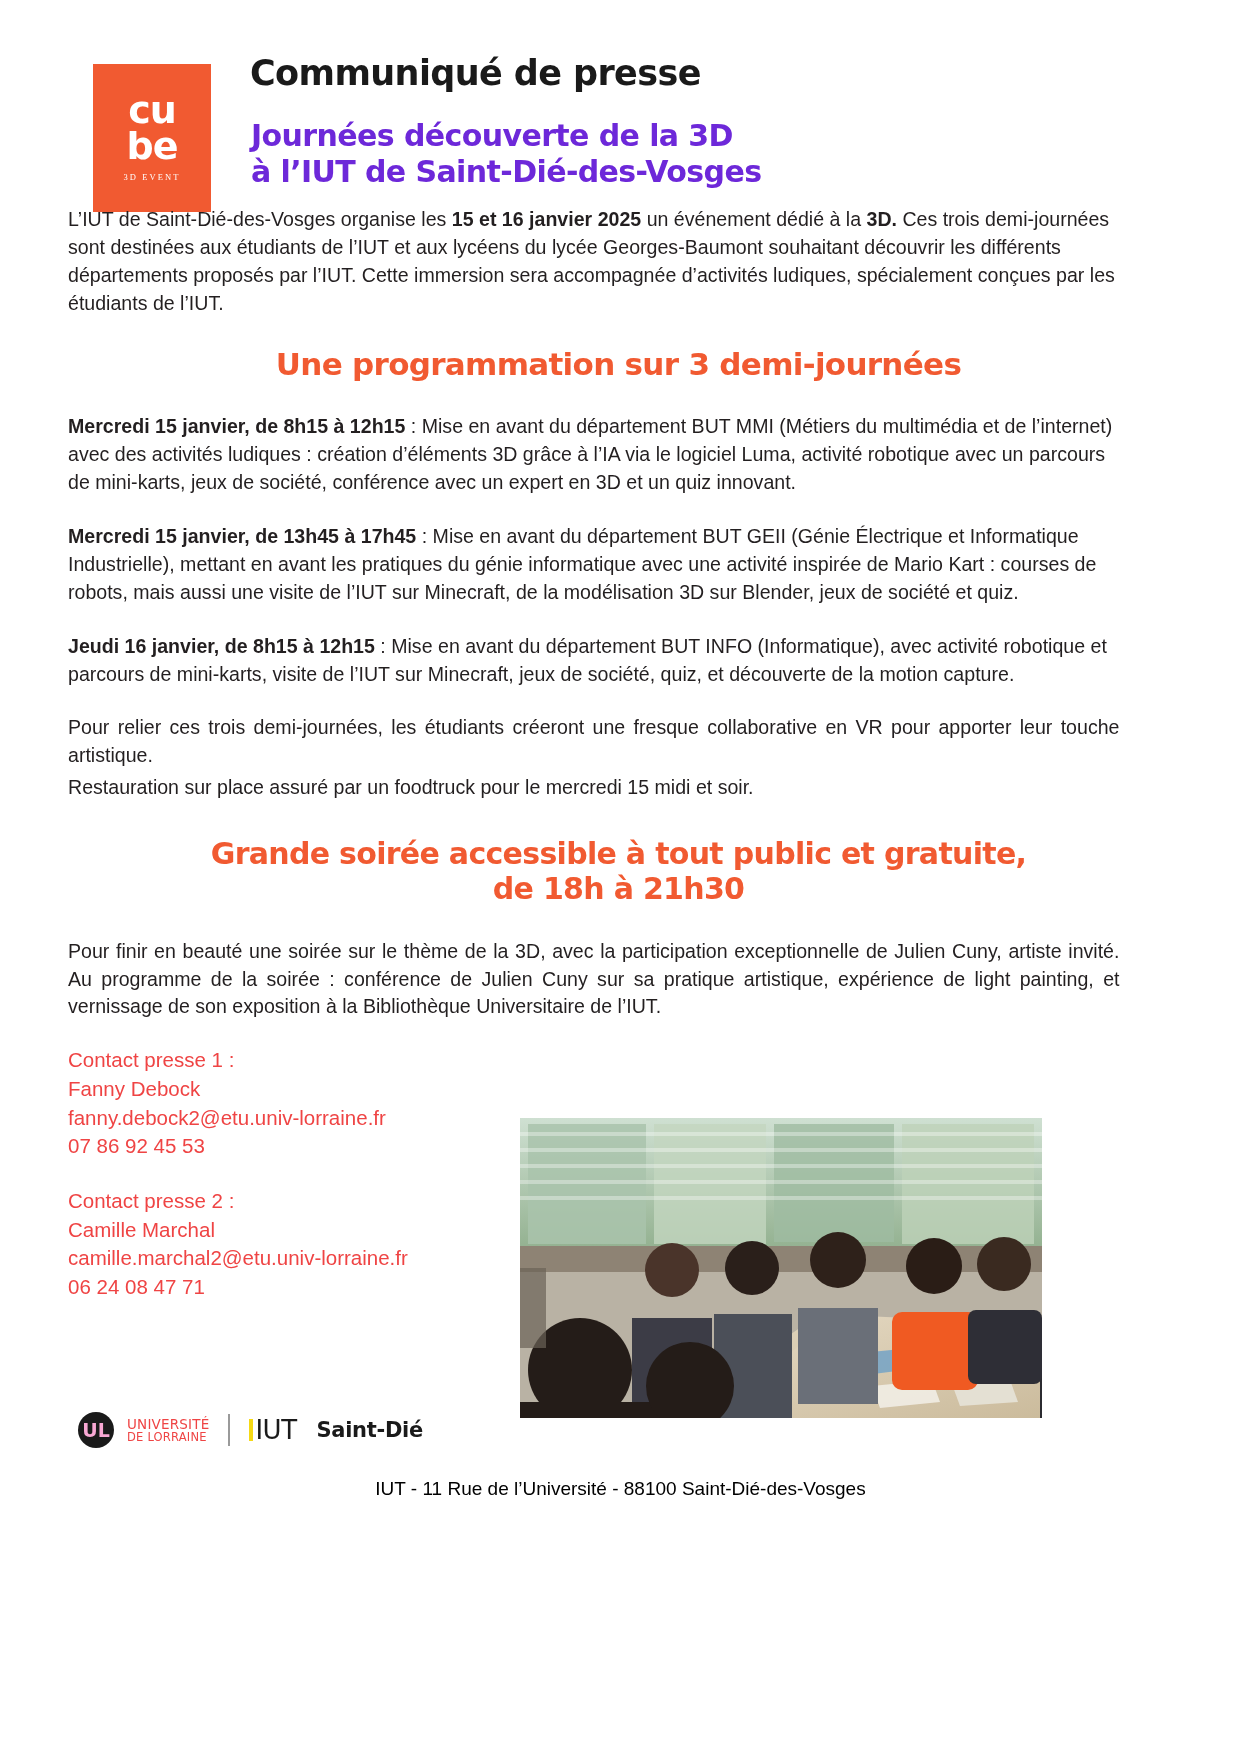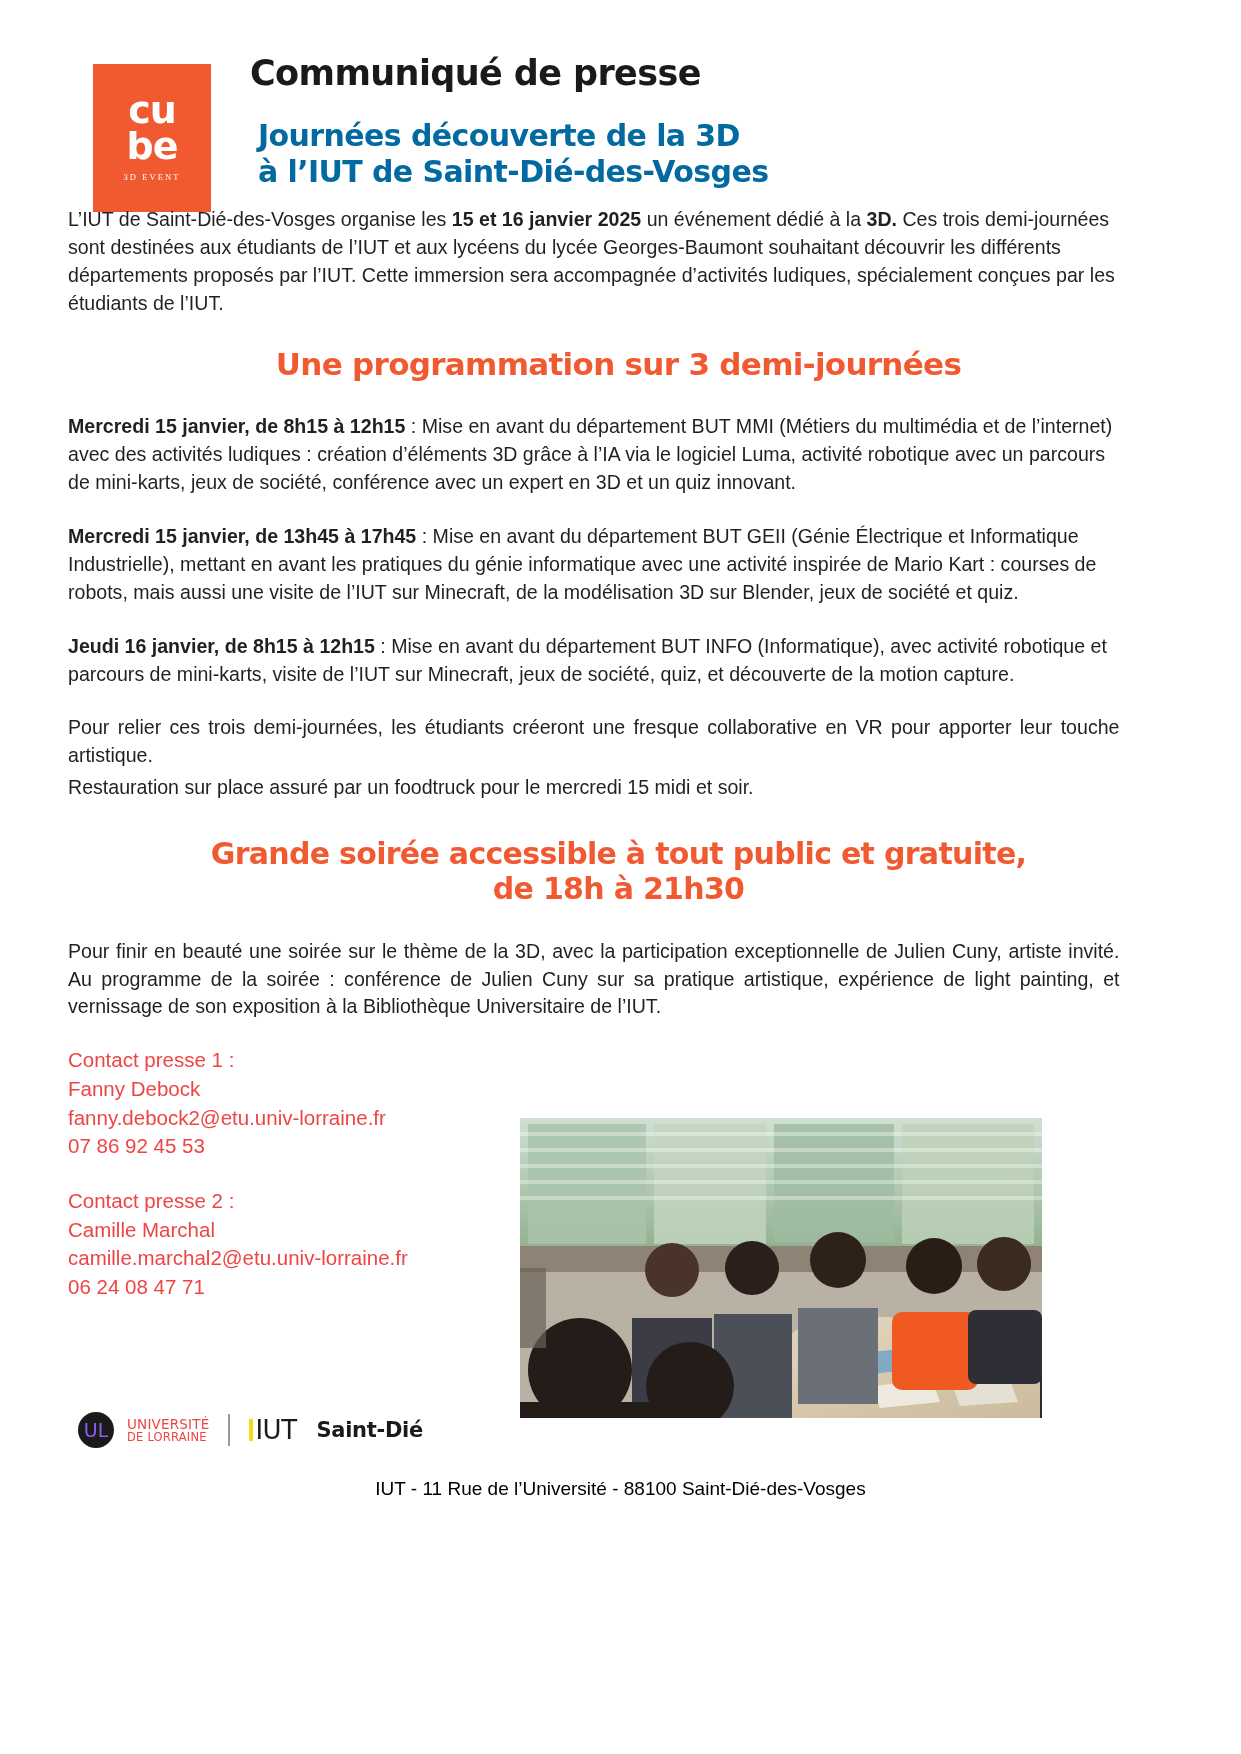--- a/index.html
+++ b/index.html
@@ -73,24 +73,24 @@
     font-size: 35px;
     letter-spacing: -0.6px;
     color: #1a1a1a;
     margin: 0 0 26px 0;
     line-height: 1.05;
   }
   .doc-subtitle {
     font-family: "DejaVu Sans", sans-serif;
     font-weight: 700;
     font-size: 30px;
-    color: #0369a1;
+    color: #6d28d9;
     line-height: 1.22;
     letter-spacing: -0.6px;
-    margin: 8px;
+    margin: 1px;
   }
 
   
   .content {
     position: relative;
     padding: 0 72px 0 68px;
   }
   p.body {
     font-family: "Liberation Sans", sans-serif;
     font-size: 20.5px;
@@ -163,23 +163,23 @@
     width: 36px;
     height: 36px;
     border-radius: 50%;
     background: #1a1a1a;
     display: flex;
     align-items: center;
     justify-content: center;
   }
   .ul-mark span {
     font-family: "DejaVu Sans", sans-serif;
-    font-weight: 400;
+    font-weight: 700;
     font-size: 19px;
-    color: #8b5cf6;
+    color: #f9a8d4;
     line-height: 1;
   }
   .ul-words {
     font-family: "DejaVu Sans", sans-serif;
     font-weight: 400;
     line-height: 1.08;
     color: #ef4444;
   }
   .ul-words .w1 { font-size: 13.5px; letter-spacing: 0.2px; }
   .ul-words .w2 { font-size: 11.5px; letter-spacing: 0.2px; }

